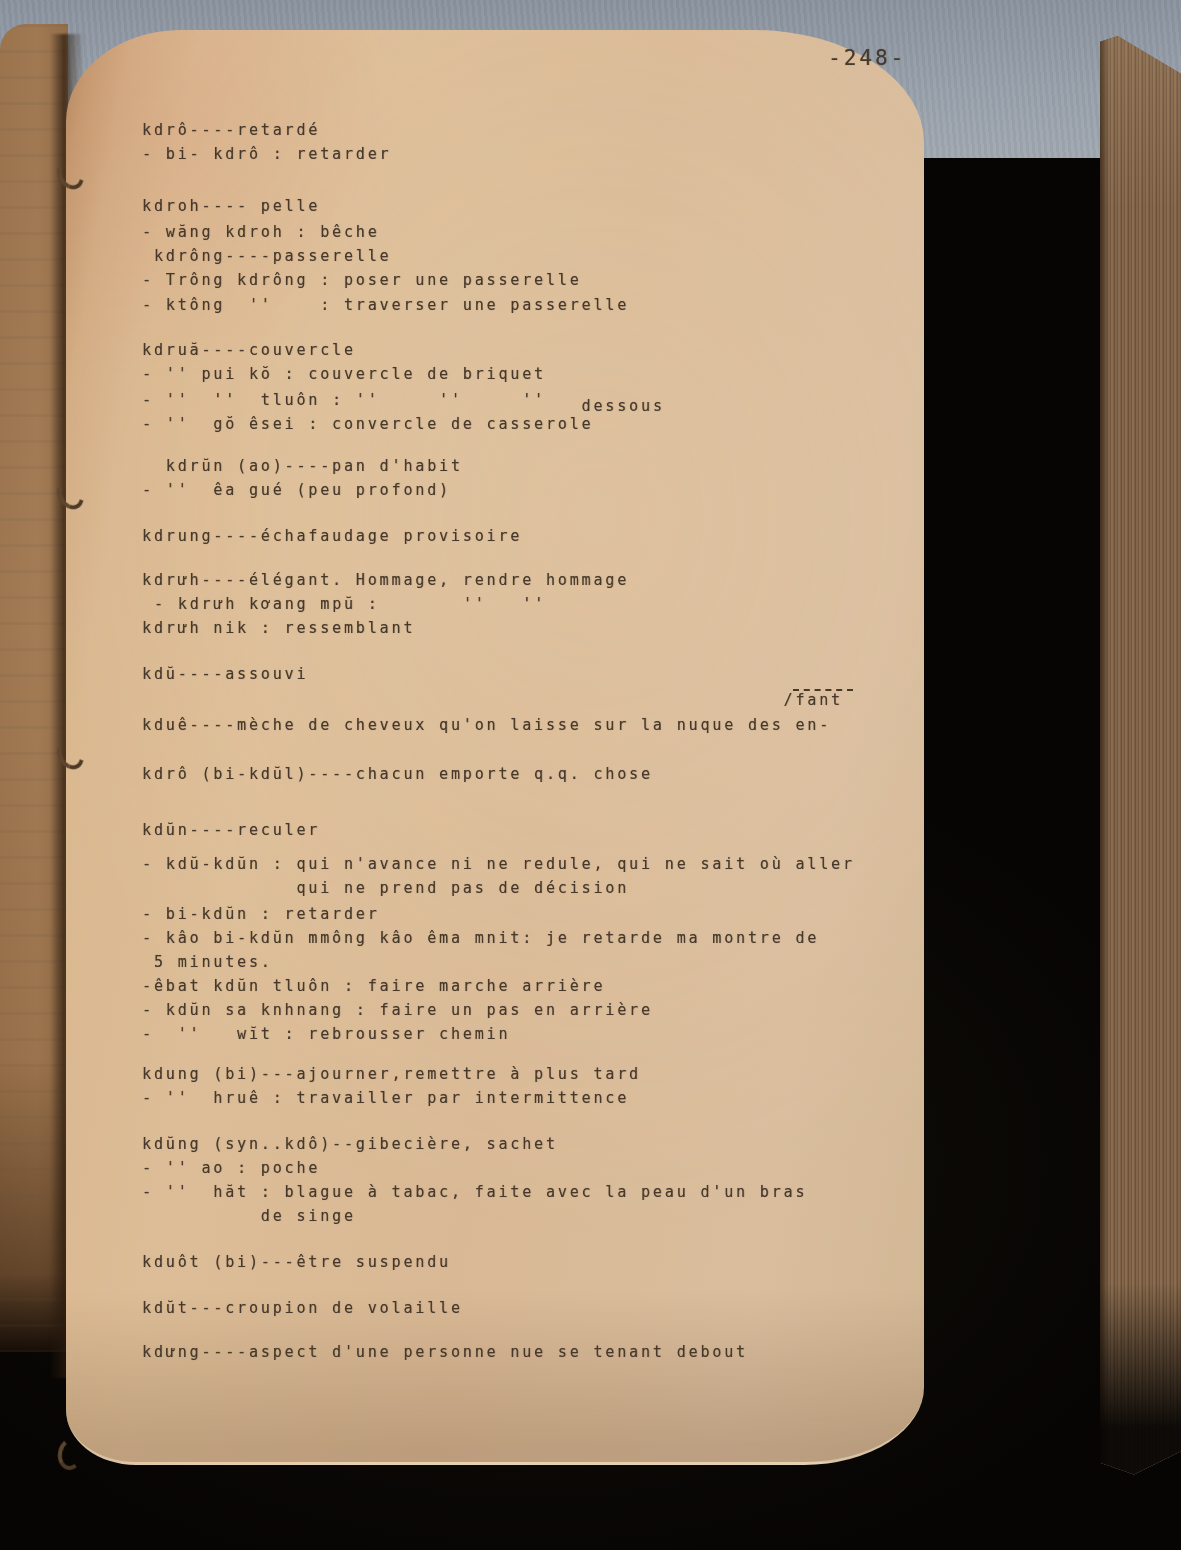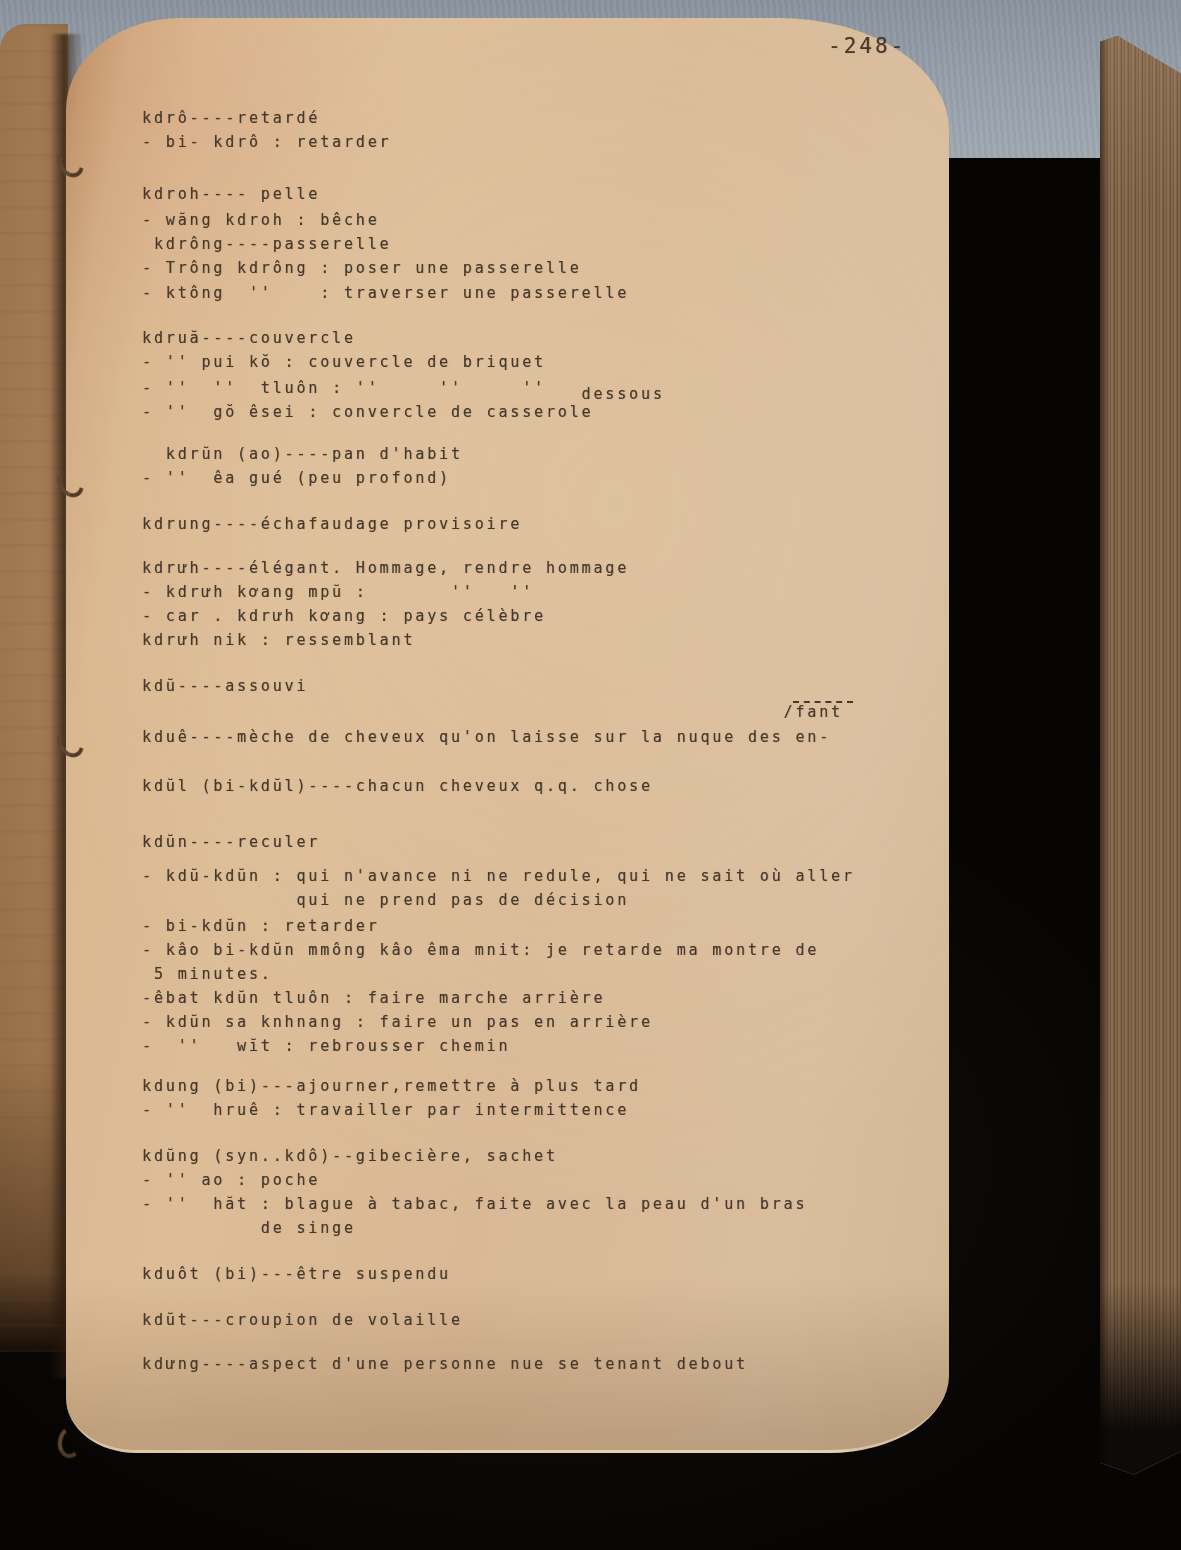--- a/index.html
+++ b/index.html
@@ -28,30 +28,29 @@
   
   .gutter{
     position:absolute;left:50px;top:34px;width:34px;height:1344px;
     background:linear-gradient(to right,
       rgba(40,26,14,0) 0%, rgba(40,26,14,0.72) 42%,
       rgba(58,38,22,0.40) 66%, rgba(58,38,22,0) 100%);
     filter:blur(1px);
   }
   
   .page{
-    position:absolute;left:66px;top:18px;width:858px;height:1432px;
+    position:absolute;left:66px;top:30px;width:858px;height:1432px;
     border-radius:115px 170px 120px 70px / 92px 112px 78px 55px;
     border-bottom:3px solid rgba(238,224,196,0.55);
     background:
       radial-gradient(42% 26% at 11% 6%, rgba(214,152,120,0.22), rgba(214,152,120,0) 70%),
       radial-gradient(95% 70% at 62% 34%, rgba(255,242,216,0.14), rgba(255,242,216,0) 72%),
       linear-gradient(to bottom, rgba(0,0,0,0) 88%, rgba(88,58,32,0.22) 99%),
       linear-gradient(100deg, #ad8157 0%, #c3996f 2.5%, #d2ac84 6%, #dab890 12%,
                       #dcbd97 28%, #d9b995 55%, #d9bd9d 82%, #d2b795 100%);
-    padding-left: 25px;
   }
   .page-number{
     position:absolute;left:762px;top:16px;
     font-size:21px;letter-spacing:3px;color:#473a2d;
     text-shadow:0.4px 0.4px 0.8px rgba(70,55,40,0.55);
   }
   .text-block{position:absolute;left:76px;top:88px;width:960px;}
   .line{
     white-space:pre;
     font-size:15px;line-height:24px;letter-spacing:2.85px;
@@ -108,27 +107,26 @@
         <div class="line" style="margin-top: 0px;">- Trông kdrông : poser une passerelle</div>
         <div class="line" style="margin-top: 1px;">- ktông  ''    : traverser une passerelle</div>
         <div class="line" style="margin-top: 21px;">kdruă----couvercle</div>
         <div class="line" style="margin-top: 0px;">- '' pui kŏ : couvercle de briquet</div>
         <div class="line" style="margin-top: 2px;"><span>- ''  ''  tluôn : ''     ''     ''   </span><span style="position: relative; top: 6px;">dessous</span></div>
         <div class="line" style="margin-top: 0px;">- ''  gŏ êsei : convercle de casserole</div>
         <div class="line" style="margin-top: 18px;">  kdrŭn (ao)----pan d'habit</div>
         <div class="line" style="margin-top: 0px;">- ''  êa gué (peu profond)</div>
         <div class="line" style="margin-top: 22px;">kdrung----échafaudage provisoire</div>
         <div class="line" style="margin-top: 20px;">kdrưh----élégant. Hommage, rendre hommage</div>
-        <div class="line" style="margin-top: 0px;">- kdrưh kơang mpŭ :       ''   ''</div>
-        <div class="line" style="margin-top: 0px;">- car . kdrưh kơang : pays célèbre</div>
+        <div class="line" style="margin-top: 0px; margin-left: 12px;">- kdrưh kơang mpŭ :       ''   ''</div>
         <div class="line" style="margin-top: 0px;">kdrưh nik : ressemblant</div>
         <div class="line" style="margin-top: 22px;">kdŭ----assouvi</div>
         <div class="line" style="margin-top: 2px;"><span>                                                      /</span><span class="overline">fant</span></div>
         <div class="line" style="margin-top: 1px;">kduê----mèche de cheveux qu'on laisse sur la nuque des en-</div>
-        <div class="line" style="margin-top: 25px;">kdŭl (bi-kdŭl)----chacun cheveux q.q. chose</div>
+        <div class="line" style="margin-top: 25px;">kdrô (bi-kdŭl)----chacun emporte q.q. chose</div>
         <div class="line" style="margin-top: 32px;">kdŭn----reculer</div>
         <div class="line" style="margin-top: 10px;">- kdŭ-kdŭn : qui n'avance ni ne redule, qui ne sait où aller</div>
         <div class="line" style="margin-top: 0px;">             qui ne prend pas de décision</div>
         <div class="line" style="margin-top: 2px;">- bi-kdŭn : retarder</div>
         <div class="line" style="margin-top: 0px;">- kâo bi-kdŭn mmông kâo êma mnit: je retarde ma montre de</div>
         <div class="line" style="margin-top: 0px;"> 5 minutes.</div>
         <div class="line" style="margin-top: 0px;">-êbat kdŭn tluôn : faire marche arrière</div>
         <div class="line" style="margin-top: 0px;">- kdŭn sa knhnang : faire un pas en arrière</div>
         <div class="line" style="margin-top: 0px;">-  ''   wĭt : rebrousser chemin</div>
         <div class="line" style="margin-top: 16px;">kdung (bi)---ajourner,remettre à plus tard</div>

